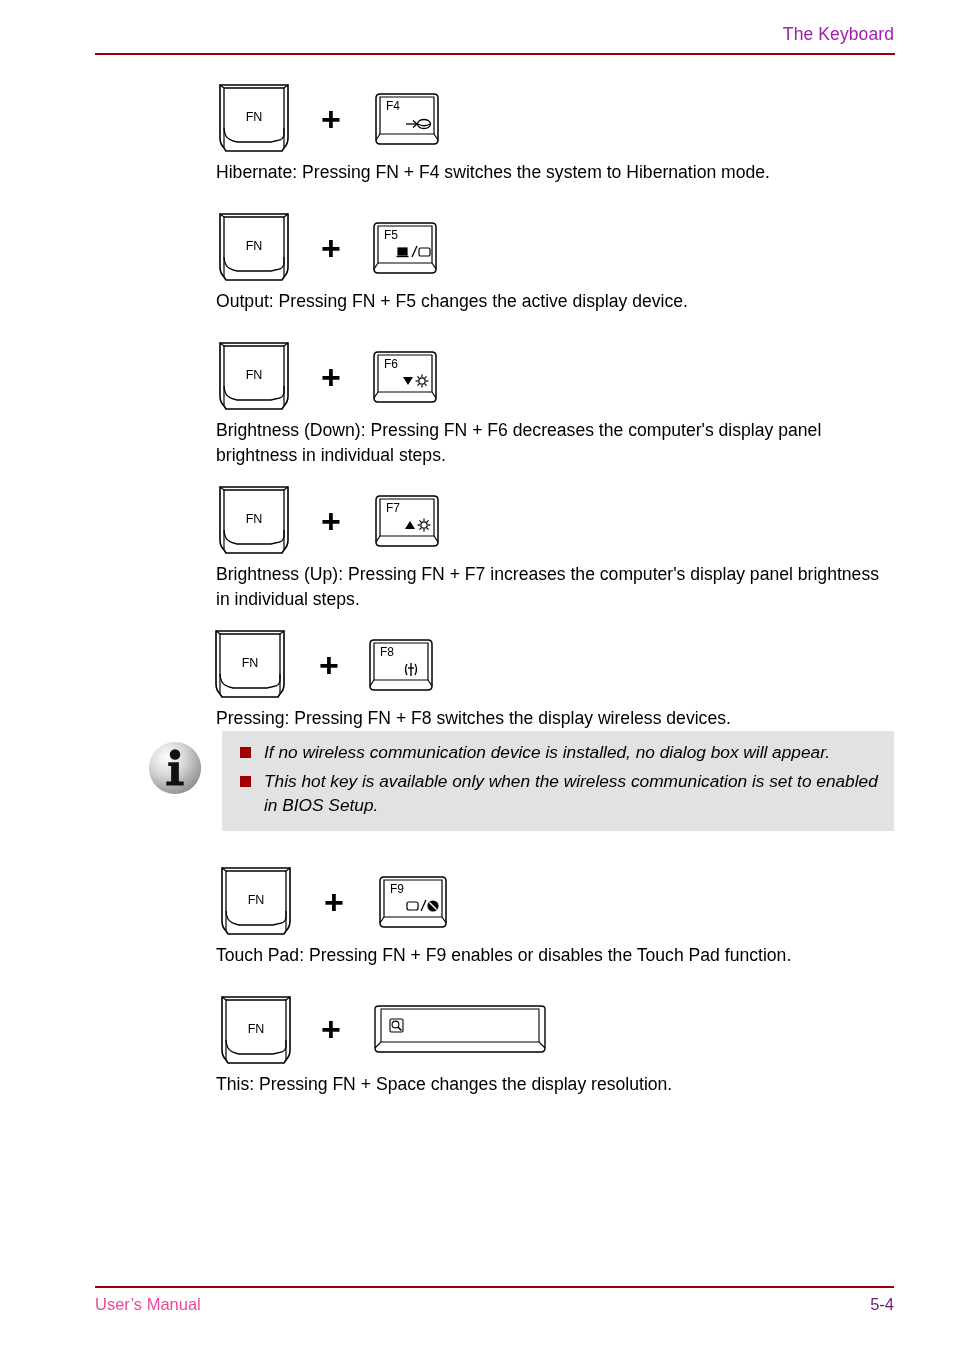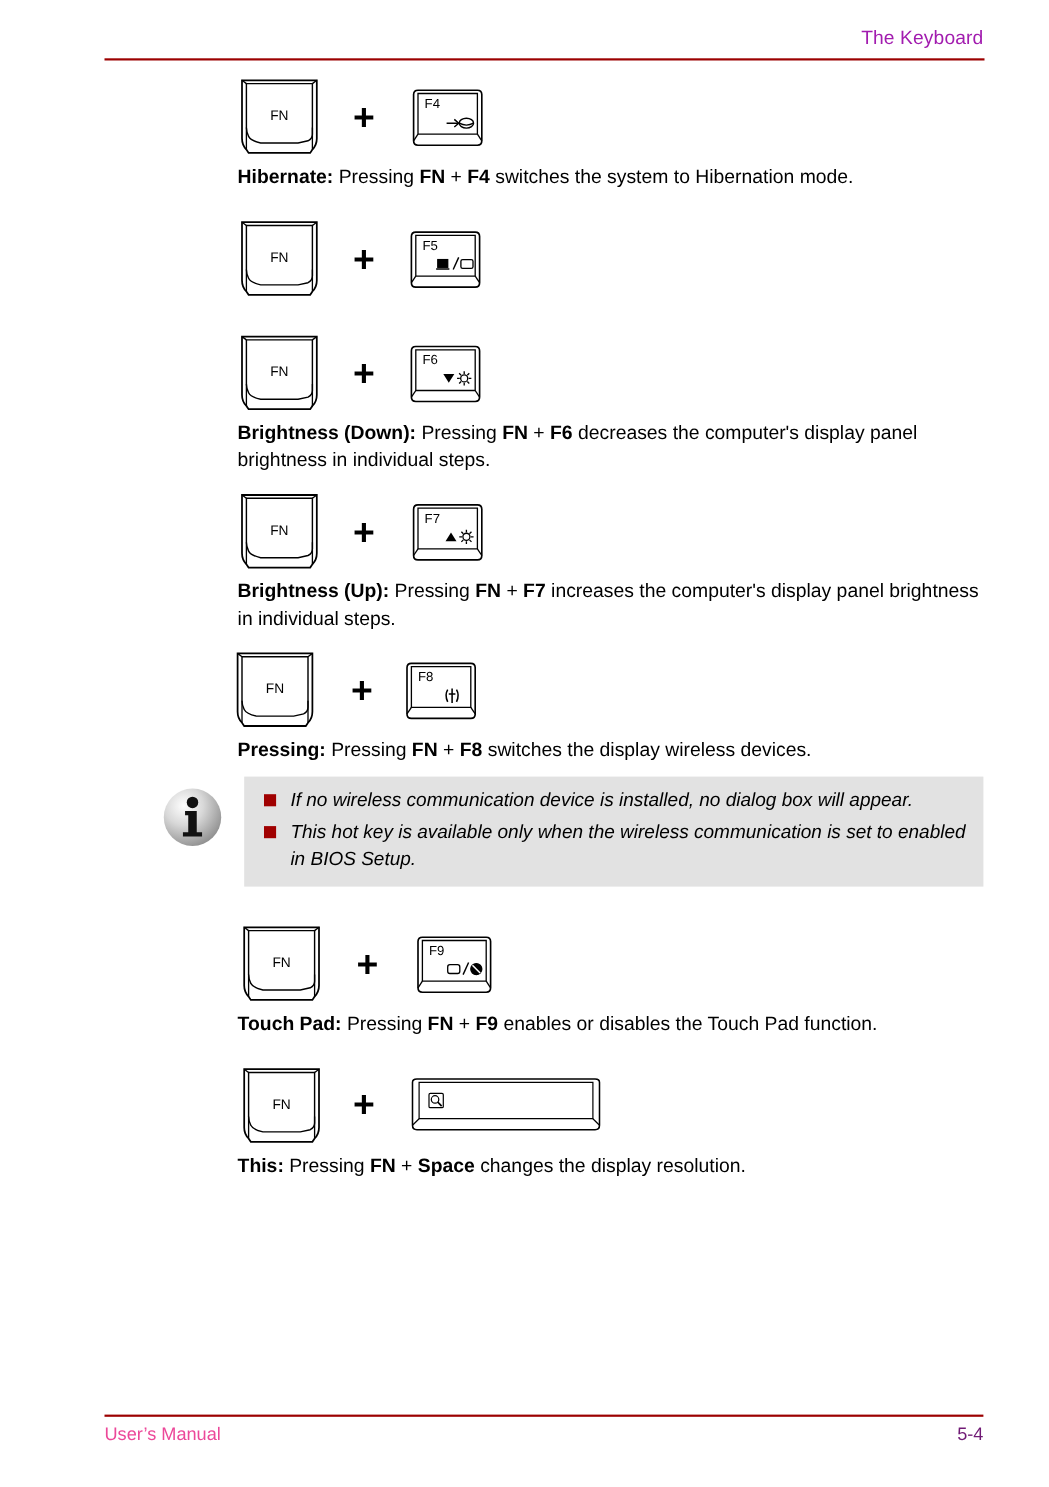--- a/index.html
+++ b/index.html
@@ -74,21 +74,21 @@
     font-size: 16.5px;
     color: #701a75;
     white-space: nowrap;
     text-align: center;
   }
 
   
   .content {
     position: absolute;
     left: 0;
-    top: 70px;
+    top: 82px;
     width: 954px;
   }
 
   .hotkey-block {
     position: relative;
   }
 
   
   .key-row {
     position: relative;
@@ -111,39 +111,39 @@
   }
 
   
   .desc {
     font-size: 17.6px;
     line-height: 25px;
     color: #000;
     padding-left: 216px;
     padding-right: 60px;
   }
-  .desc b { font-weight: bold; text-align: center; }
+  .desc b { font-weight: normal; text-align: center; }
 
   
   .fn-key {
     position: absolute;
     left: 0;
     top: 0;
   }
   .fkey {
     position: absolute;
   }
   .spacebar-key {
     position: absolute;
   }
 
   
   .note-box {
     position: relative;
-    margin-top: 12px;
+    margin-top: 0;
     height: 100px;
   }
   .note-icon {
     position: absolute;
     left: 146px;
     top: 8px;
     width: 58px;
     height: 58px;
   }
   .note-panel {
@@ -250,20 +250,23 @@
           <line x1="61" y1="42" x2="65" y2="48" stroke="#000" stroke-width="1.2"></line>
           <text x="13" y="18" font-family="Liberation Sans, sans-serif" font-size="12" fill="#000">F5</text>
           <g stroke="#000" fill="none" stroke-width="1.2">
             <rect x="27" y="27" width="9" height="7" fill="#000"></rect>
             <line x1="25.5" y1="35.5" x2="37.5" y2="35.5" stroke-width="1.4"></line>
             <line x1="41" y1="36" x2="46" y2="25" stroke-width="1.3"></line>
             <rect x="48" y="27" width="11" height="8" rx="1.6"></rect>
           </g>
         </svg>
       </div>
+    </div>
+    <div class="desc">
+      <b>Output:</b><span><span> Pressing </span><b>FN</b><span> + </span><b>F5</b><span> changes the active display device.</span></span>
     </div>
   </div>
 
   <div class="spacer-md"></div>
 
   <div class="hotkey-block">
     <div class="key-row">
       <div class="kr-inner">
         <svg class="fn-key" width="76" height="72" viewBox="0 0 76 72">
           <path d="M4 3 L72 3 L72 56 Q72 62 68 66 L66 69 L10 69 L8 66 Q4 62 4 56 Z" fill="#ffffff" stroke="#000" stroke-width="1.6"></path>

